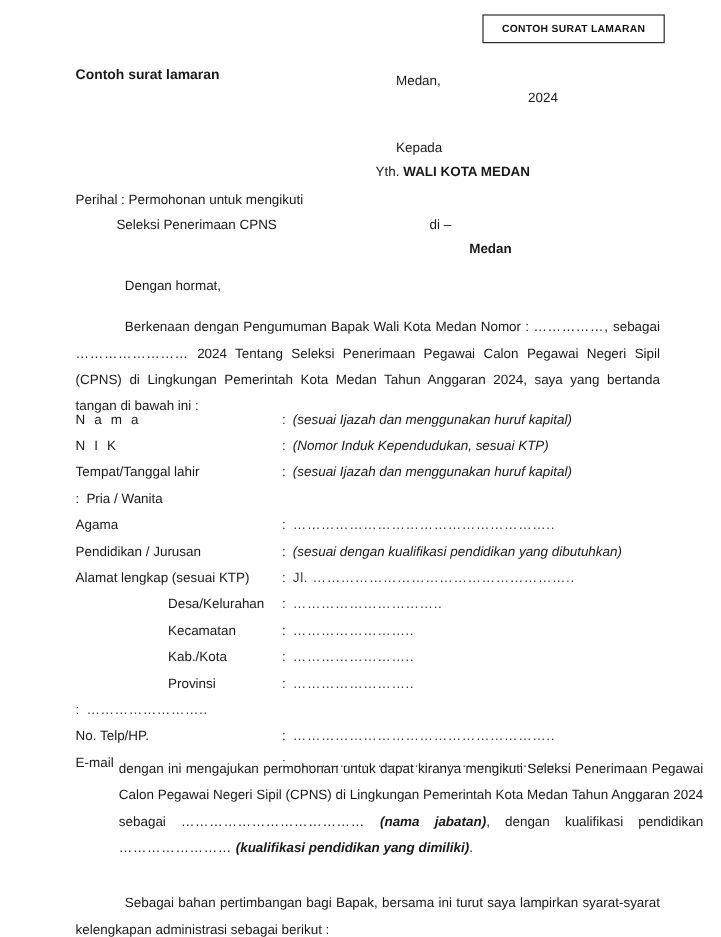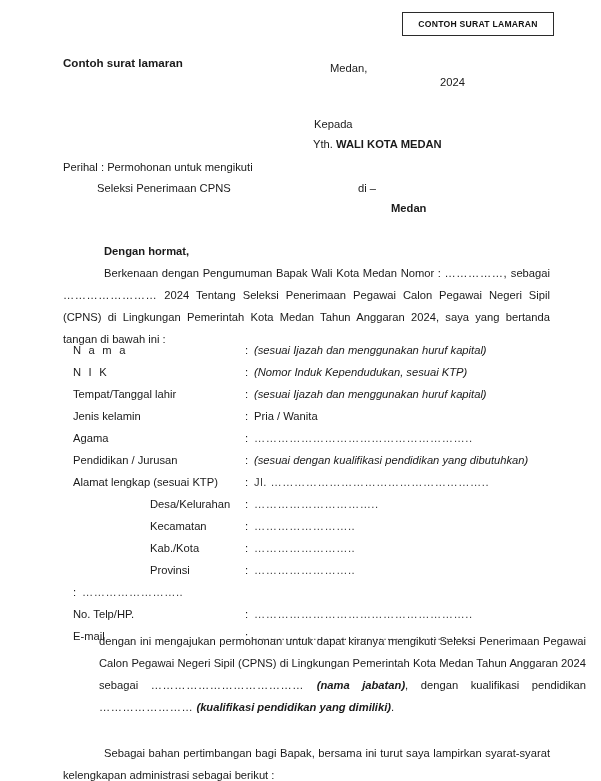--- a/index.html
+++ b/index.html
@@ -45,53 +45,53 @@
   .bi  { font-weight: bold; font-style: italic; }
 
   .doc-title {
     left: 63px; top: 56px;
     font-size: 11.6px;
     font-weight: bold;
   }
 
   .place-line   { left: 330px; top: 62px; }
   .year-line    { left: 440px; top: 76px; }
-  .kepada-line  { left: 314px; top: 118px; }
+  .kepada-line  { left: 330px; top: 118px; }
   .yth-line     { left: 313px; top: 138px; }
 
   .perihal-1 { left: 63px;  top: 161px; }
   .perihal-2 { left: 97px;  top: 182px; }
   .di-line   { left: 358px; top: 182px; }
   .kota-line { left: 355px; top: 202px; font-weight: bold; margin-left: 36px; }
 
   
   .para {
     position: absolute;
     left: 63px;
     width: 487px;
     text-align: justify;
     text-justify: inter-word;
     line-height: 22px;
     font-size: 11.2px;
   }
   .para.indent { text-indent: 41px; }
-  .para-hormat { top: 240px; font-weight: bold; }
+  .para-hormat { top: 228px; }
   .para-intro  { top: 262px; }
   .para-ajukan { top: 630px; margin-left: 36px; }
   .para-akhir  { top: 742px; }
 
   .para-ajukan .dots-inline,
   .para-intro .dots-inline {
     letter-spacing: 0.6px;
   }
 
   
   .biodata {
     position: absolute;
-    left: 73px;
+    left: 63px;
     top: 344px;
     width: 490px;
   }
   .biodata .row {
     display: flex;
     align-items: baseline;
     height: 22px;
     font-size: 11.2px;
   }
   .biodata .label {
@@ -157,21 +157,20 @@
       <div class="label spaced">N I K</div>
       <div class="colon">:</div>
       <div class="value i">(Nomor Induk Kependudukan, sesuai KTP)</div>
     </div>
     <div class="row">
       <div class="label">Tempat/Tanggal lahir</div>
       <div class="colon">:</div>
       <div class="value i">(sesuai Ijazah dan menggunakan huruf kapital)</div>
     </div>
     <div class="row">
-      <div class="label">Jenis kelamin</div>
       <div class="colon">:</div>
       <div class="value">Pria / Wanita</div>
     </div>
     <div class="row">
       <div class="label">Agama</div>
       <div class="colon">:</div>
       <div class="value dots">………………………………………………..</div>
     </div>
     <div class="row">
       <div class="label">Pendidikan / Jurusan</div>

